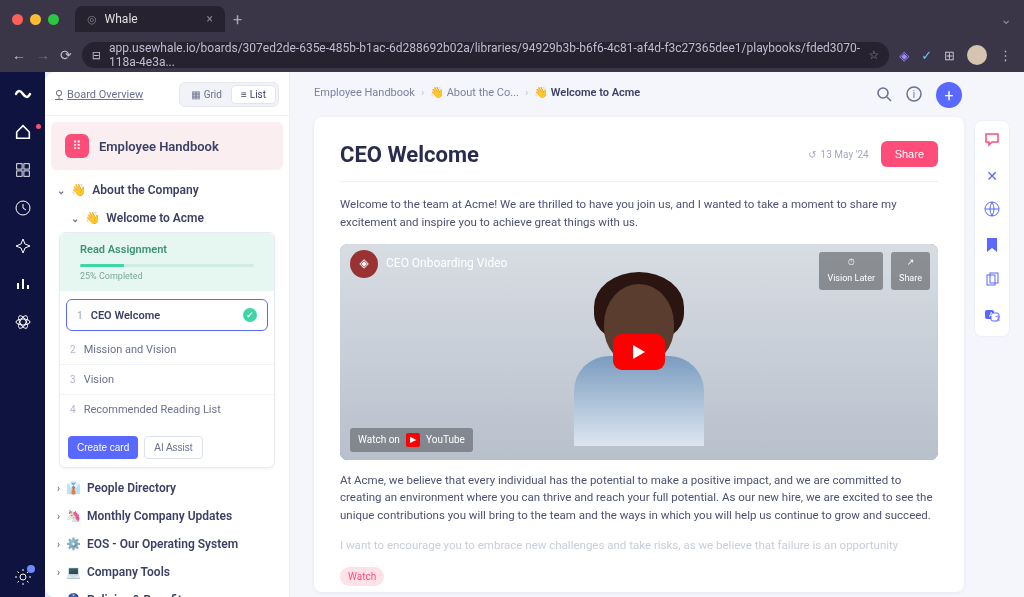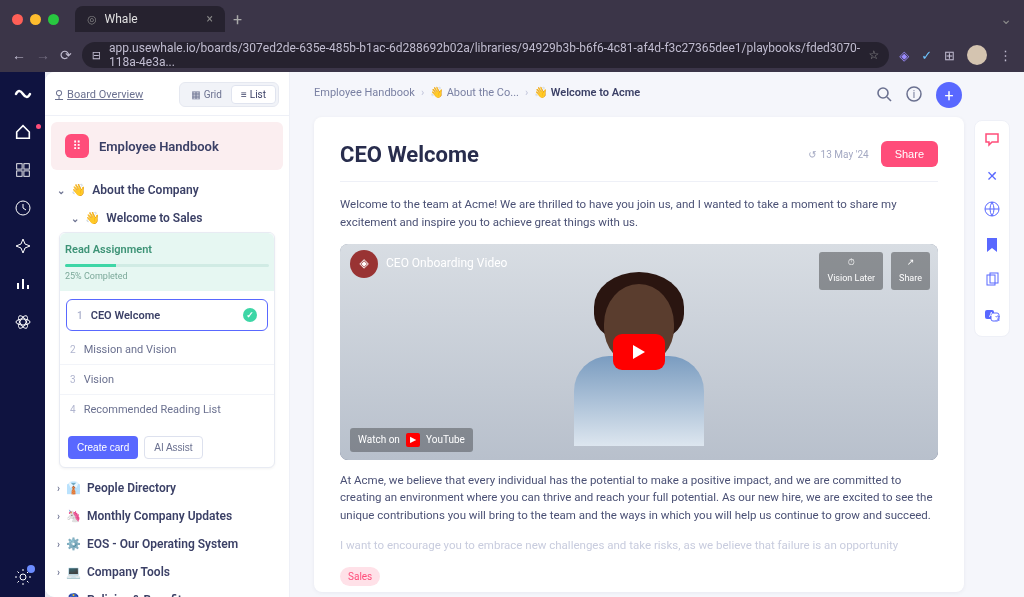--- a/index.html
+++ b/index.html
@@ -133,21 +133,21 @@
     .chev { font-size: 10px; color: #6b7190; }
     
     .sub-panel {
       background: #fff;
       border: 1px solid #e8ebf3;
       border-radius: 6px;
       margin: 0 6px 6px;
       box-shadow: 0 1px 3px rgba(0,0,0,0.05);
     }
     .read-assignment {
-      padding: 10px 5px;
+      padding: 10px 20px;
       background: #e6f7f2;
       border-radius: 6px 6px 0 0;
     }
     .ra-label { font-size: 11px; color: #3d9376; font-weight: 600; }
     .ra-progress { height: 3px; background: #d0ebe4; border-radius: 2px; margin-top: 8px; overflow: hidden; }
     .ra-bar { height: 100%; width: 25%; background: #3dd6a6; }
     .ra-pct { font-size: 9px; color: #7ca99a; margin-top: 4px; }
     
     .card-list { padding: 4px 0; }
     .card-item {
@@ -371,21 +371,21 @@
       </div>
       <div class="tree">
         <div class="tree-item level1">
           <span class="chev">⌄</span>
           <span>👋</span>
           <span>About the Company</span>
         </div>
         <div class="tree-item level2">
           <span class="chev">⌄</span>
           <span>👋</span>
-          <span>Welcome to Sales</span>
+          <span>Welcome to Acme</span>
         </div>
 
         <div class="sub-panel">
           <div class="read-assignment">
             <div class="ra-label">Read Assignment</div>
             <div class="ra-progress">
                 <div class="ra-bar"></div>
               </div>
             <div class="ra-pct">25% Completed</div>
           </div>
@@ -505,21 +505,21 @@
               </div>
             <div class="watch-yt">
               <span>Watch on</span>
               <span class="yt-logo" style="background:#ff0000;color:#fff;">▶</span>
               <span>YouTube</span>
             </div>
           </div>
 
           <p>At Acme, we believe that every individual has the potential to make a positive impact, and we are committed to creating an environment where you can thrive and reach your full potential. As our new hire, we are excited to see the unique contributions you will bring to the team and the ways in which you will help us continue to grow and succeed.</p>
           <p class="faded">I want to encourage you to embrace new challenges and take risks, as we believe that failure is an opportunity</p>
-          <span class="tag-sales">Sales</span>
+          <span class="tag-sales">Watch</span>
 
           
         </div>
       </div>
 
       <div class="right-rail">
         <span class="rr-icon pink">
           <svg width="18" height="18">
               <path d="M3 3 H15 V11 H9 L6 14 V11 H3 Z" stroke="#ff4d7a" fill="none" stroke-width="1.5"></path>
             </svg>

